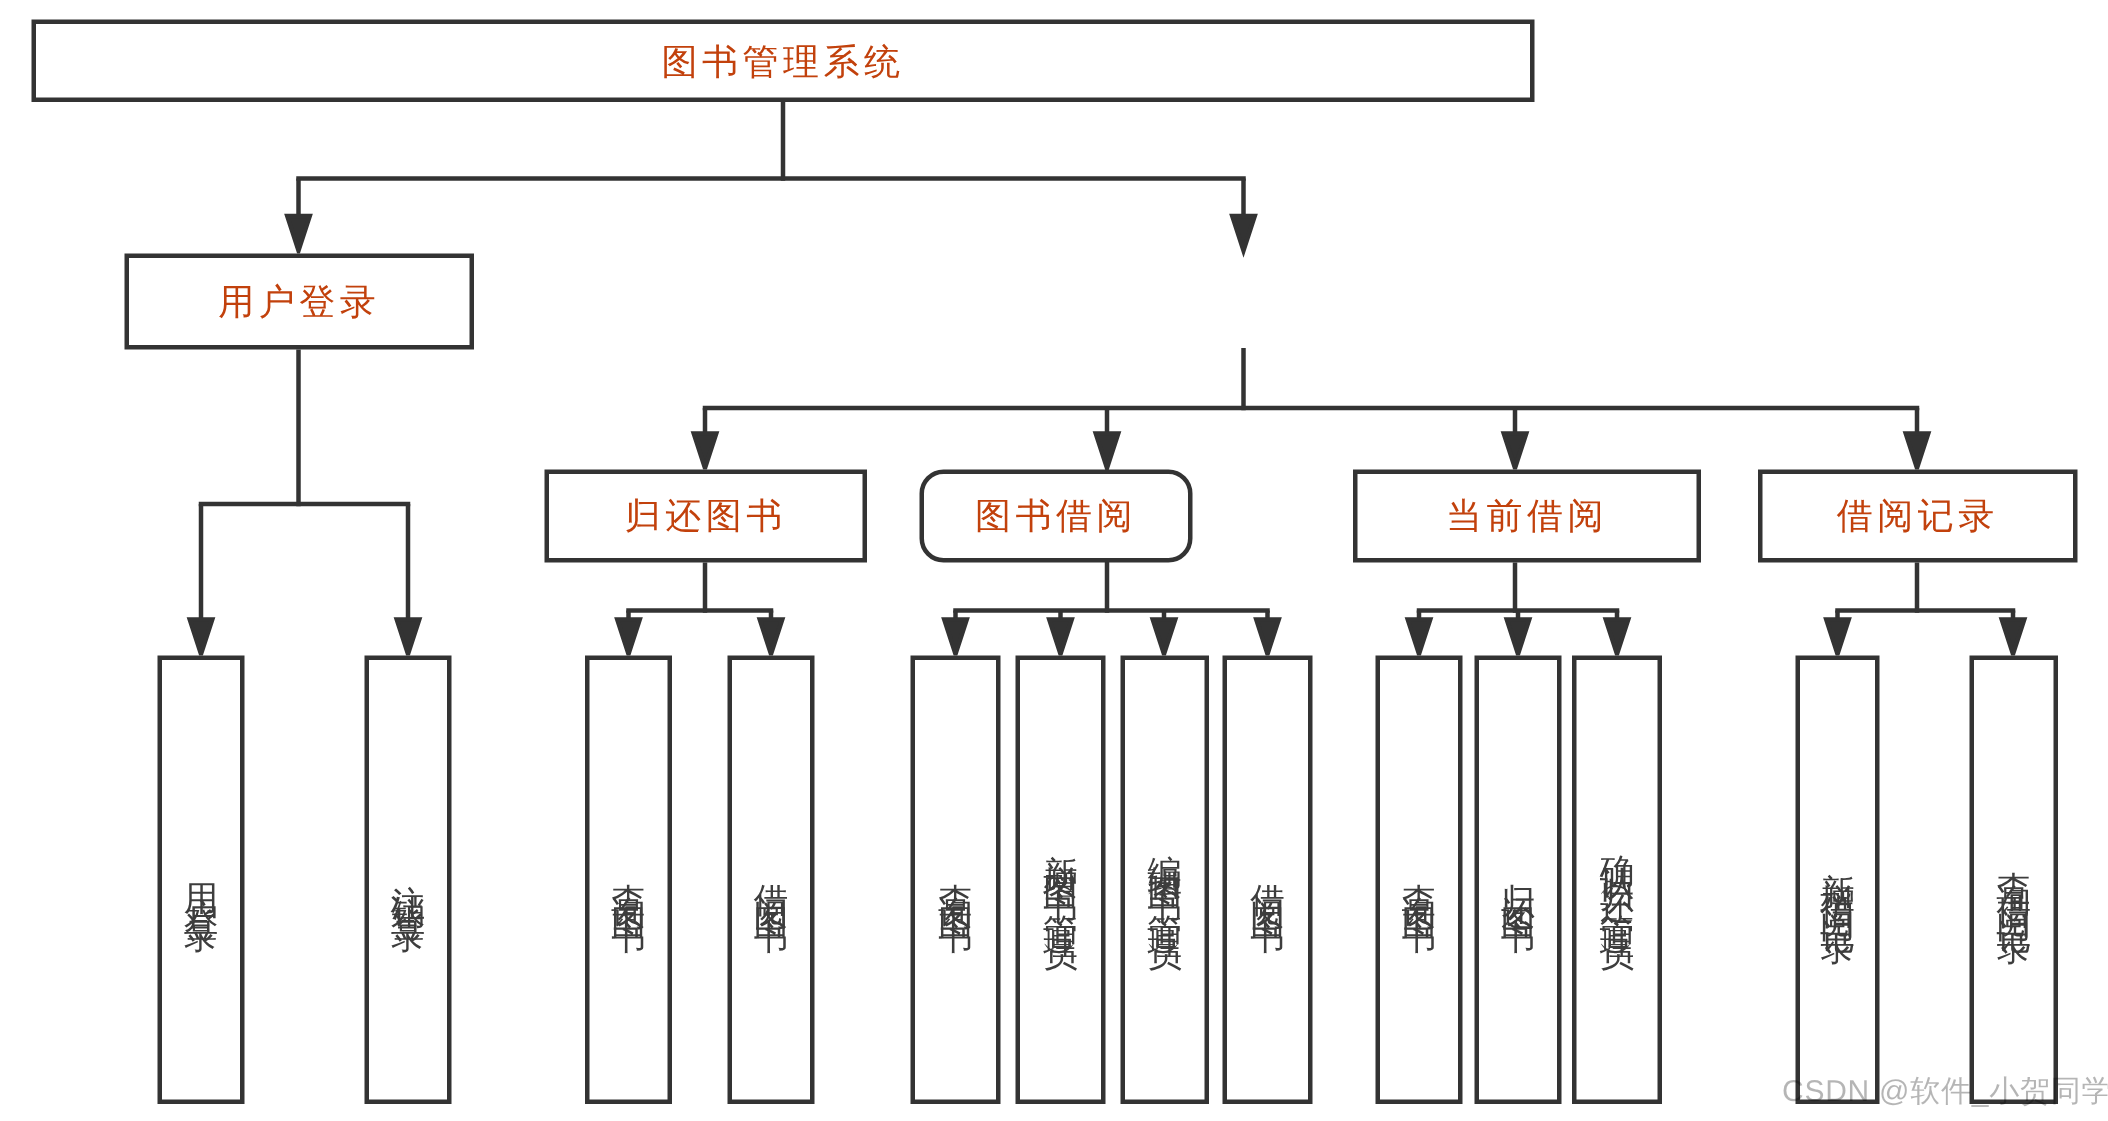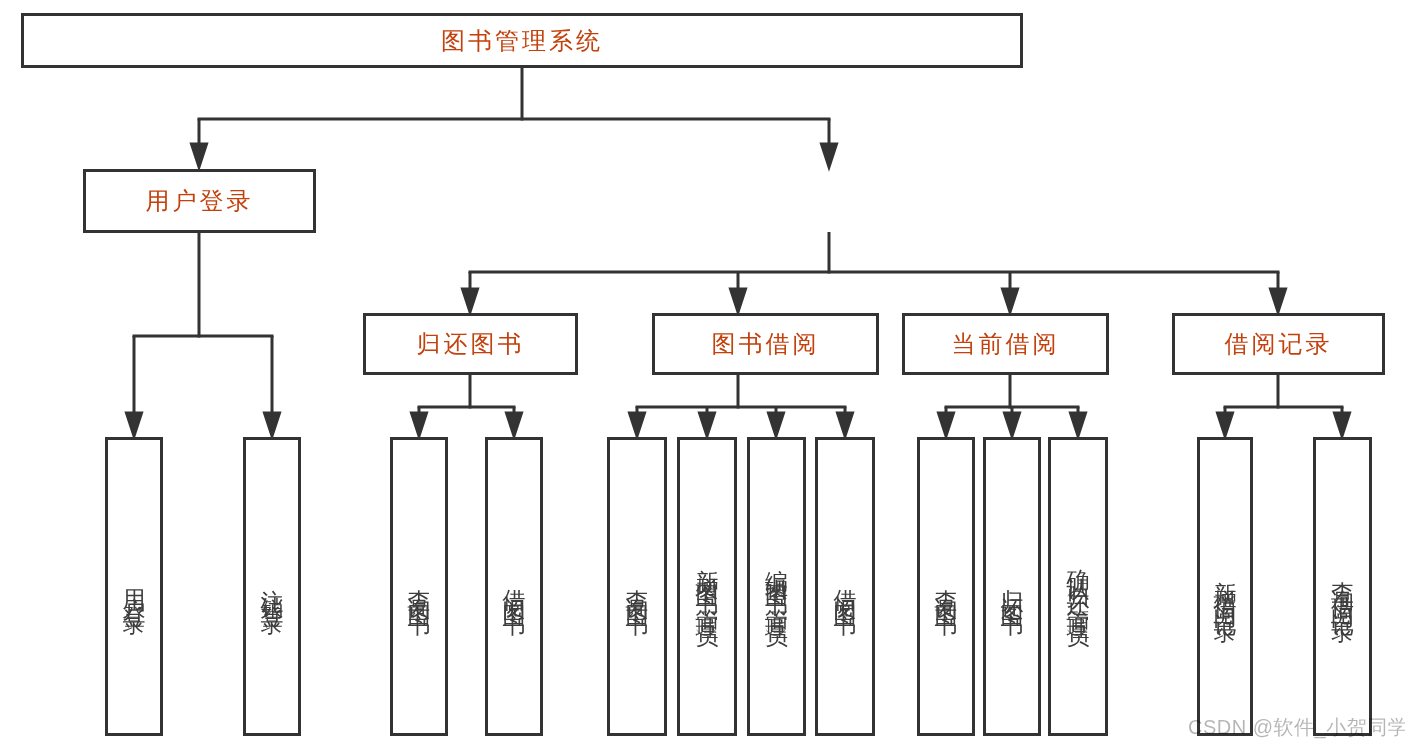--- a/index.html
+++ b/index.html
@@ -139,24 +139,24 @@
     <span>图书管理系统</span>
   </div>
 
   <div class="box" style="left:83px; top:169px; width:233px; height:64px;">
     <span>用户登录</span>
   </div>
 
   <div class="box" style="left:363px; top:313px; width:215px; height:62px;">
     <span>归还图书</span>
   </div>
-  <div class="box" style="left:652px; top:313px; width:227px; height:62px;">
+  <div class="box" style="left:613px; top:313px; width:182px; height:62px;border-radius:16px;">
     <span>图书借阅</span>
   </div>
-  <div class="box" style="left:902px; top:313px; width:207px; height:62px;">
+  <div class="box" style="left:902px; top:313px; width:232px; height:62px;">
     <span>当前借阅</span>
   </div>
   <div class="box" style="left:1172px; top:313px; width:213px; height:62px;">
     <span>借阅记录</span>
   </div>
 
   <div class="vbox" style="left:105px; top:437px; width:58px; height:299px;">
     <span class="vtext">用户登录</span>
   </div>
   <div class="vbox" style="left:243px; top:437px; width:58px; height:299px;">

